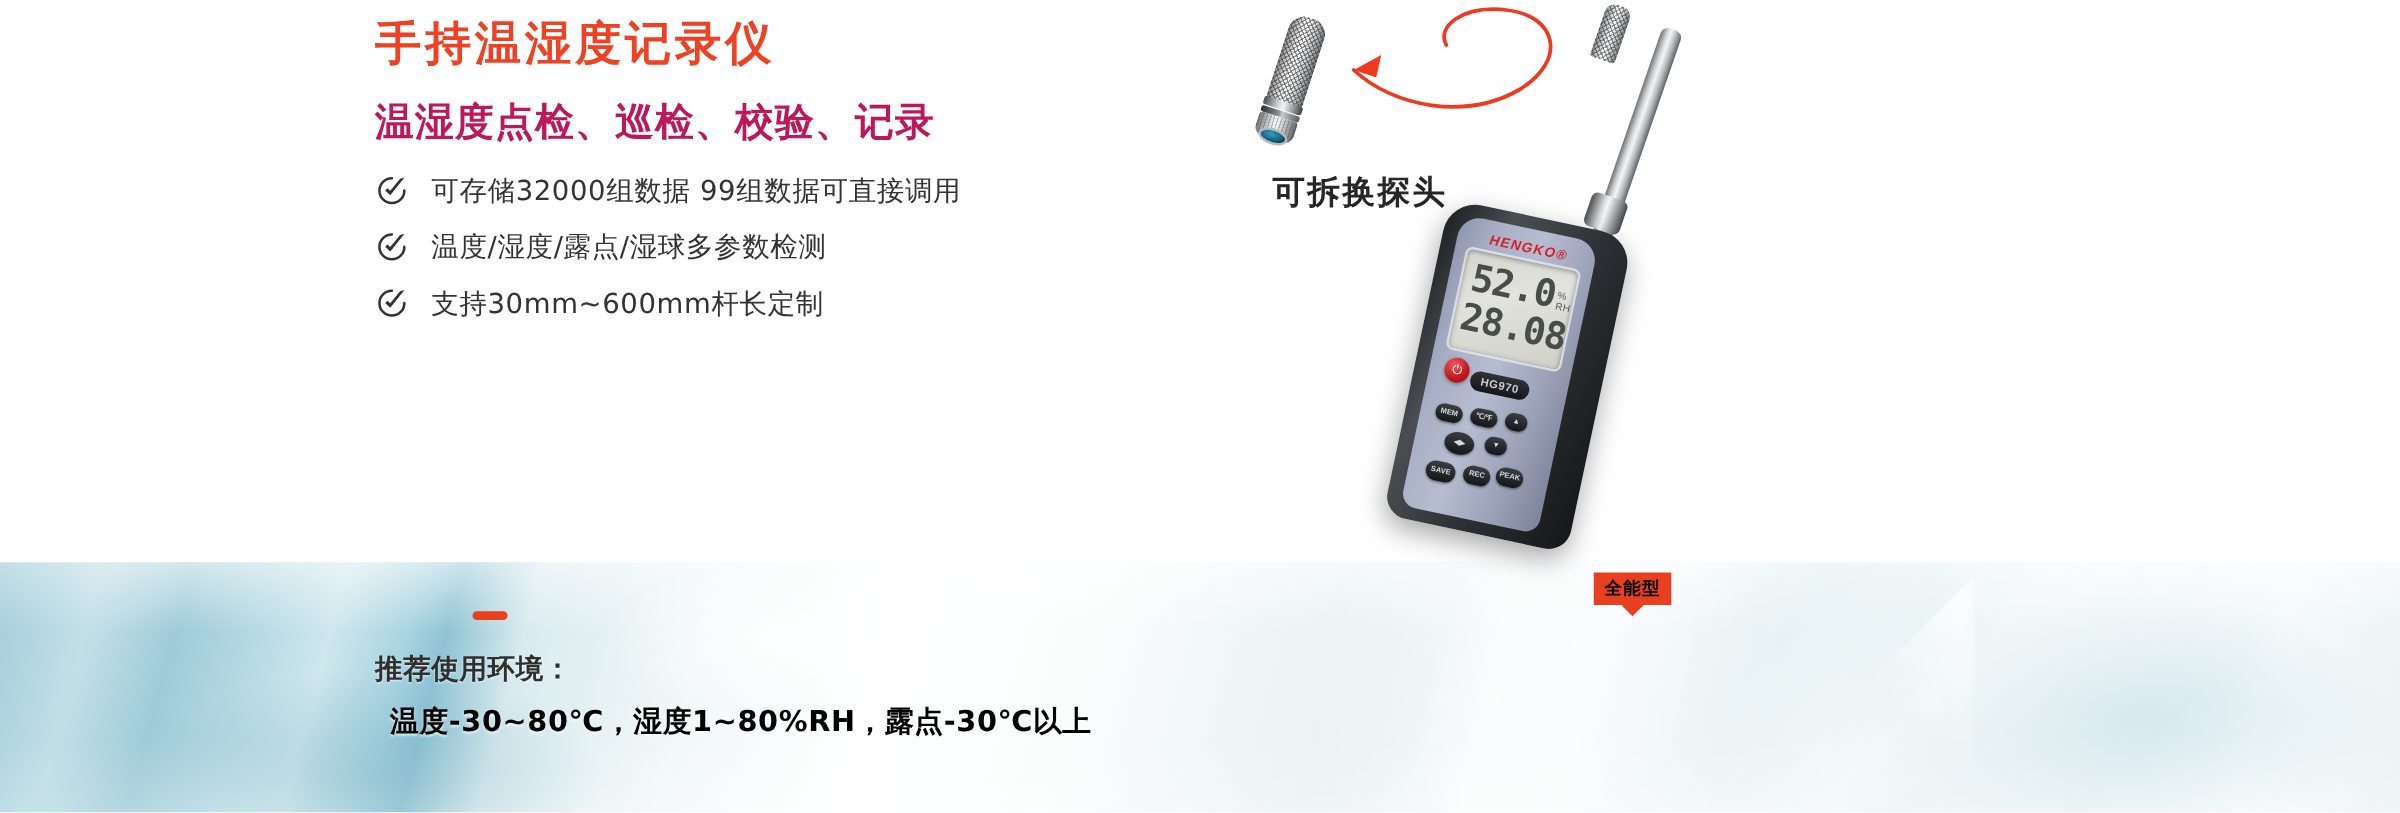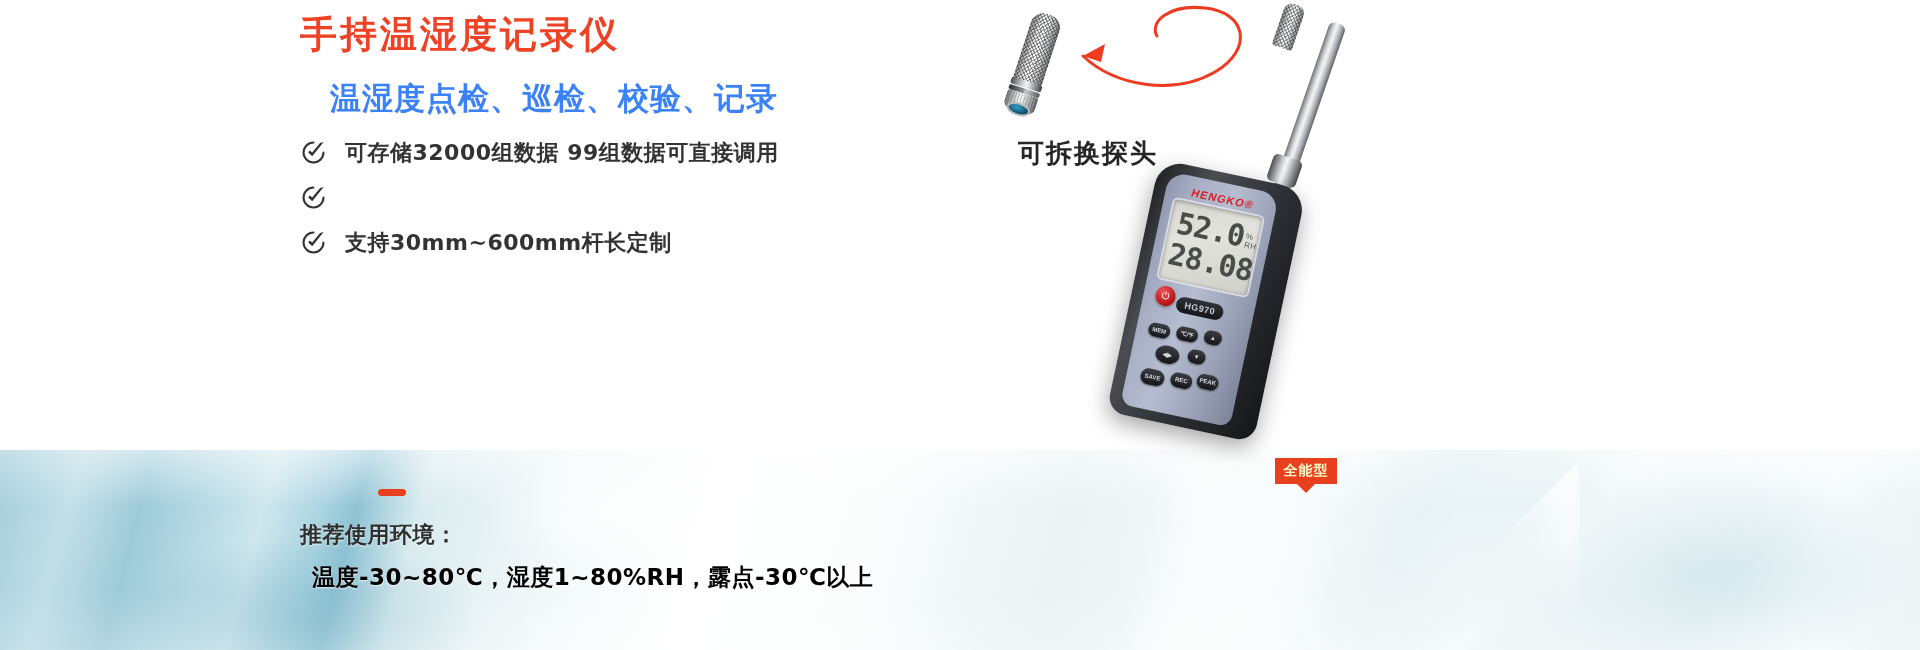--- a/index.html
+++ b/index.html
@@ -50,32 +50,31 @@
 
   
   .title {
     position:absolute; left:300px; top:14px;
     font-size:37px; font-weight:bold; color:#ef4123;
     letter-spacing:3px; line-height:1.15;
     font-family:"DejaVu Sans","Liberation Sans",sans-serif;
   }
   .subtitle {
     position:absolute; left:300px; top:80px;
-    font-size:31px; font-weight:bold; color:#3b82f6;
+    font-size:31px; font-weight:bold; color:#be185d;
     letter-spacing:1px; line-height:1.2;
     font-family:"DejaVu Sans","Liberation Sans",sans-serif;
-    margin-left:30px;
   }
   .feature-list { position:absolute; left:300px; top:130px; width:620px; }
   .feature-row {
     display:flex; align-items:center; height:45px;
   }
   .check-icon { width:27px; height:27px; flex:0 0 27px; margin-right:18px; position:relative; }
   .feature-text {
-    font-size:22px; color:#333333; font-weight:700; letter-spacing:0.5px;
+    font-size:22px; color:#333333; font-weight:400; letter-spacing:0.5px;
     font-family:"DejaVu Sans","Liberation Sans",sans-serif; white-space:nowrap;
   }
 
   .red-dash {
     position:absolute; left:378px; top:489px; width:28px; height:7px;
     background:#e8401f; border-radius:4px;
   }
   .env-label {
     position:absolute; left:300px; top:520px;
     font-size:22px; font-weight:bold; color:#2f2f2f;
@@ -218,21 +217,21 @@
   .key {
     position:absolute; border-radius:50%;
     background:linear-gradient(to bottom,#3a3d42,#141619);
     color:#d7dae0; font-size:6px; font-weight:bold;
     display:flex; align-items:center; justify-content:center;
     font-family:"Liberation Sans",sans-serif; text-align:center; line-height:1.05;
     box-shadow:0 1px 2px rgba(0,0,0,0.45);
   }
   .badge-quan {
     position:absolute; left:1275px; top:458px; width:62px; height:26px;
-    background:#e8401f; color:#fef9c3;
+    background:#e8401f; color:#000000;
     font-size:14px; font-weight:bold; letter-spacing:1px;
     display:flex; align-items:center; justify-content:center;
     font-family:"DejaVu Sans","Liberation Sans",sans-serif;
   }
   .badge-quan::after{
     content:""; position:absolute; left:22px; top:26px;
     border-left:9px solid transparent; border-right:9px solid transparent;
     border-top:9px solid #e8401f;
   }
 </style>
@@ -261,20 +260,21 @@
       </span>
       <span class="feature-text">可存储32000组数据  99组数据可直接调用</span>
     </div>
     <div class="feature-row">
       <span class="check-icon">
         <svg viewBox="0 0 32 32" width="27" height="27">
           <path d="M16 4.2A11.8 11.8 0 1 0 27.8 16" fill="none" stroke="#333" stroke-width="2.4" stroke-linecap="round"></path>
           <path d="M9.6 15.8l4.9 4.6L28 3.6l-4.2 1.1L14.4 16l-2.6-2.3z" fill="#333"></path>
         </svg>
       </span>
+      <span class="feature-text">温度/湿度/露点/湿球多参数检测</span>
     </div>
     <div class="feature-row">
       <span class="check-icon">
         <svg viewBox="0 0 32 32" width="27" height="27">
           <path d="M16 4.2A11.8 11.8 0 1 0 27.8 16" fill="none" stroke="#333" stroke-width="2.4" stroke-linecap="round"></path>
           <path d="M9.6 15.8l4.9 4.6L28 3.6l-4.2 1.1L14.4 16l-2.6-2.3z" fill="#333"></path>
         </svg>
       </span>
       <span class="feature-text">支持30mm~600mm杆长定制</span>
     </div>

